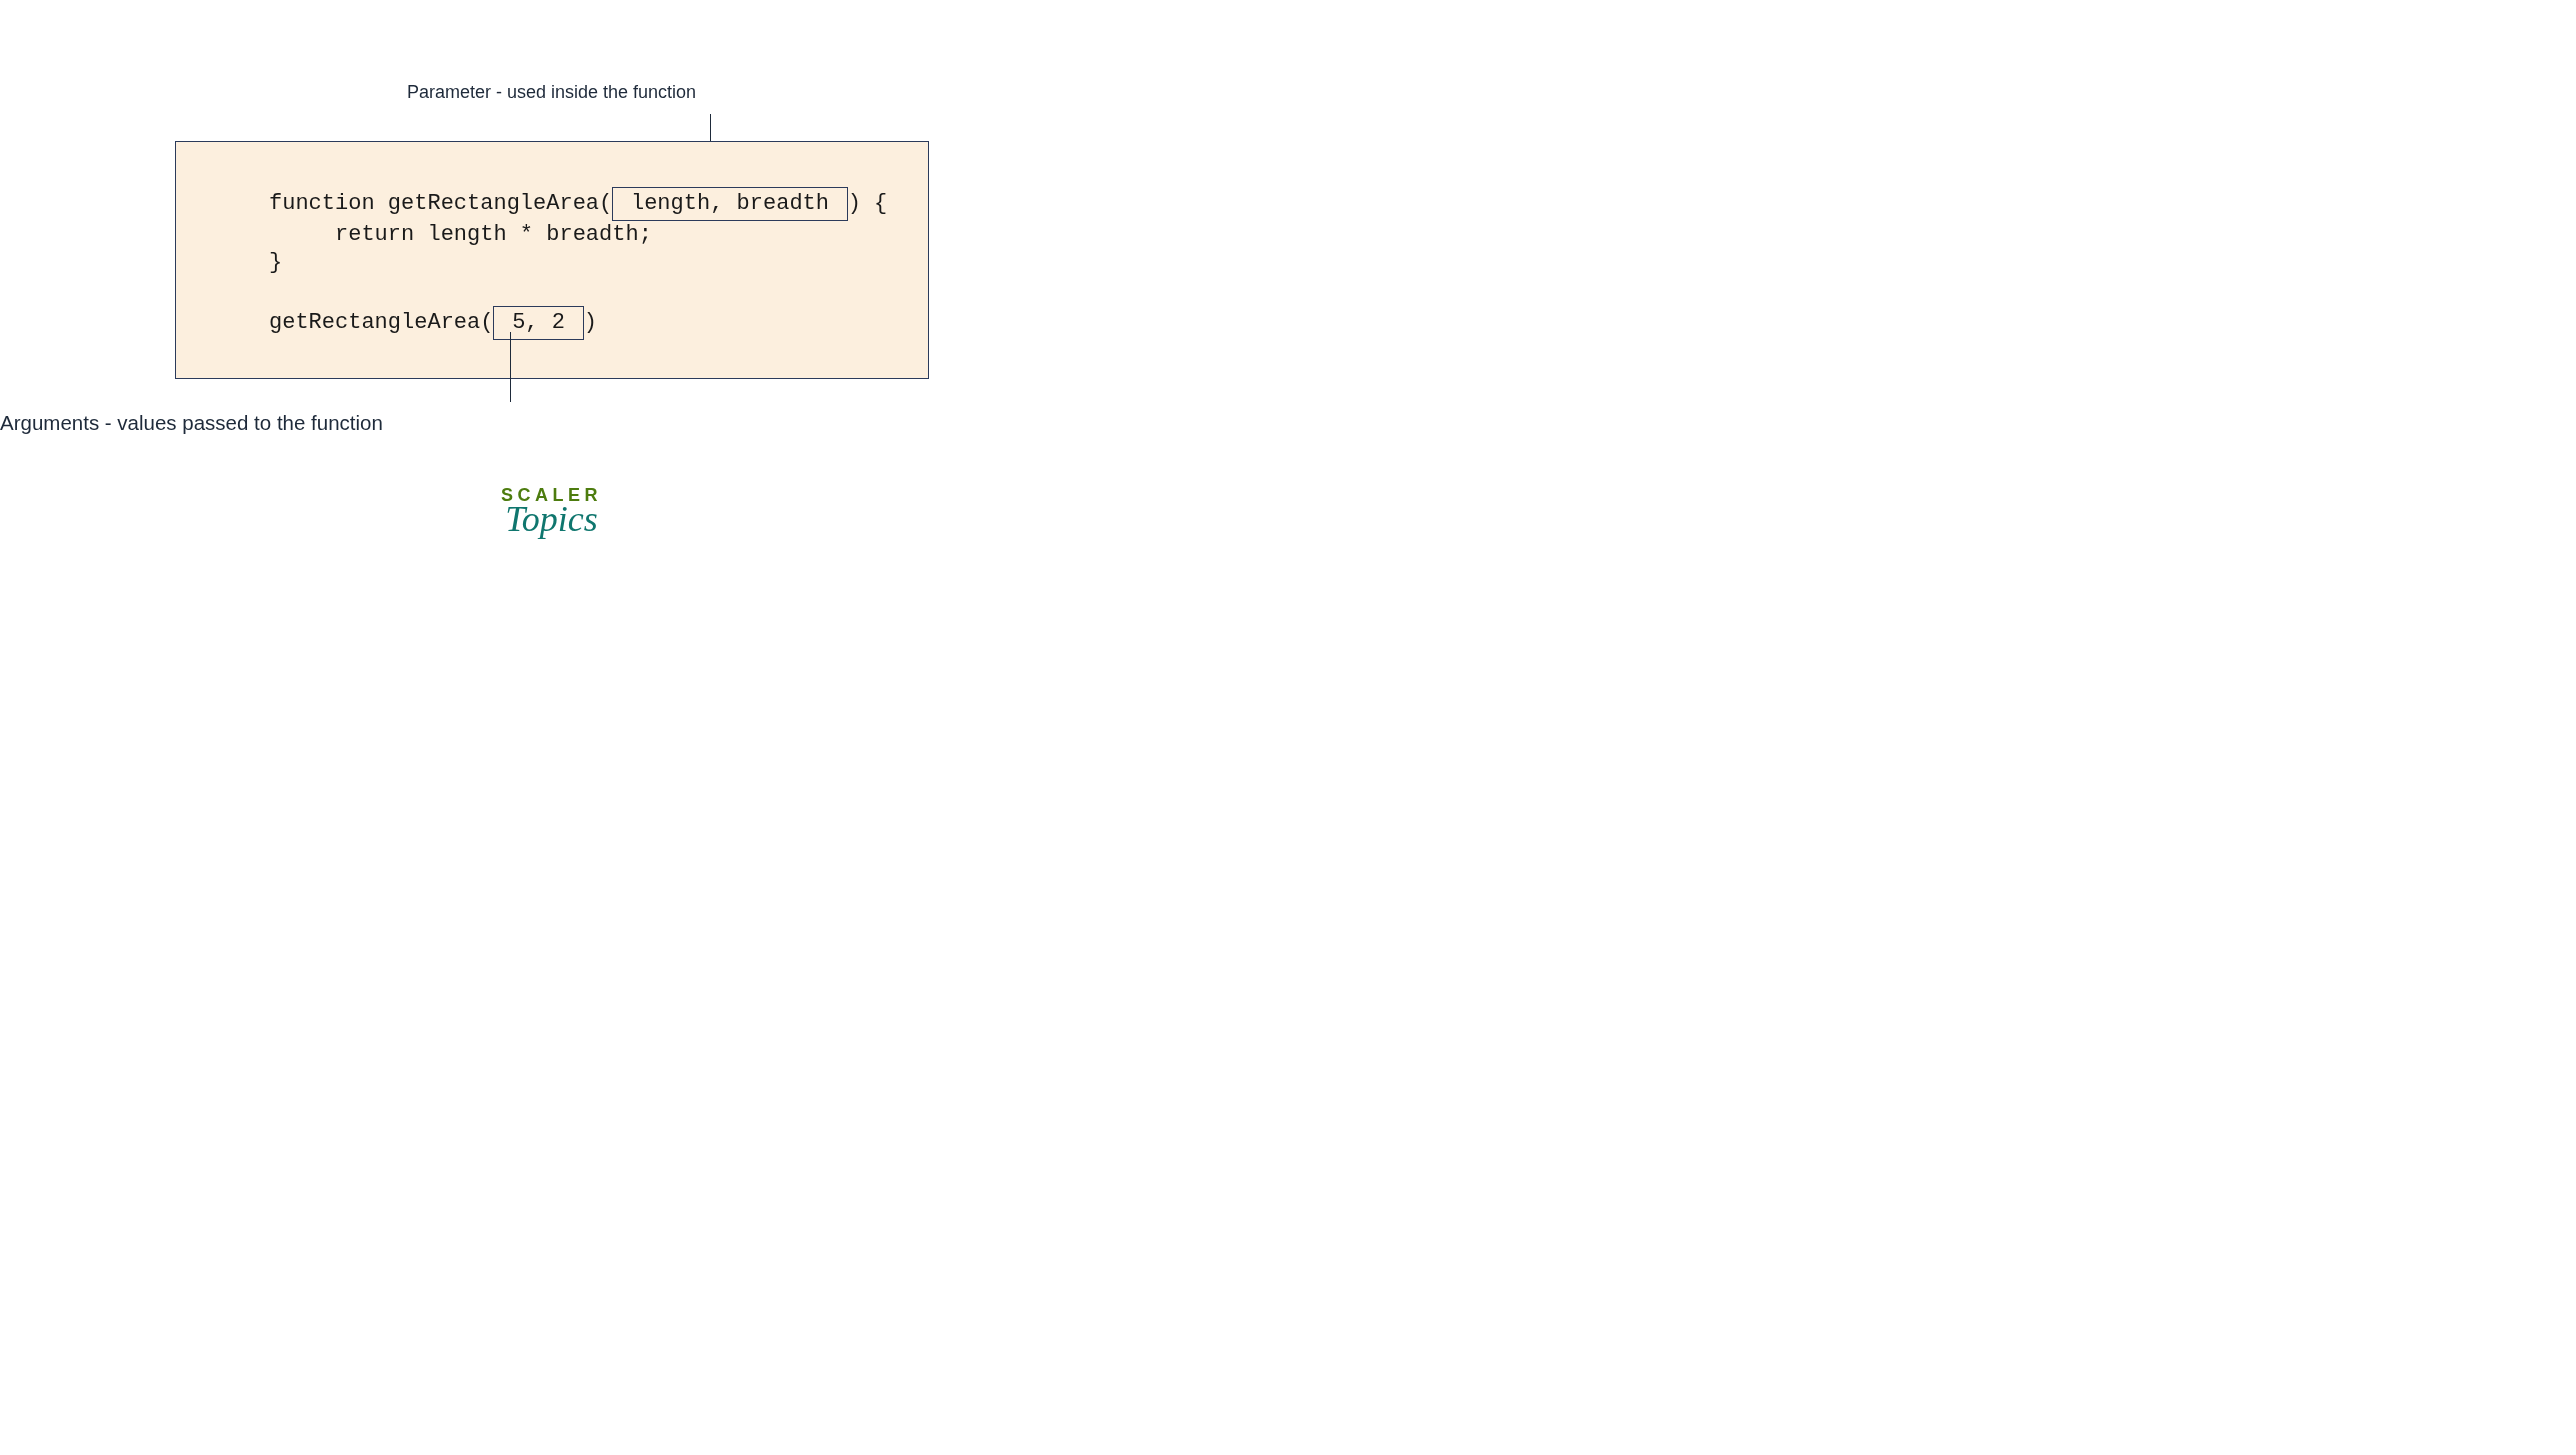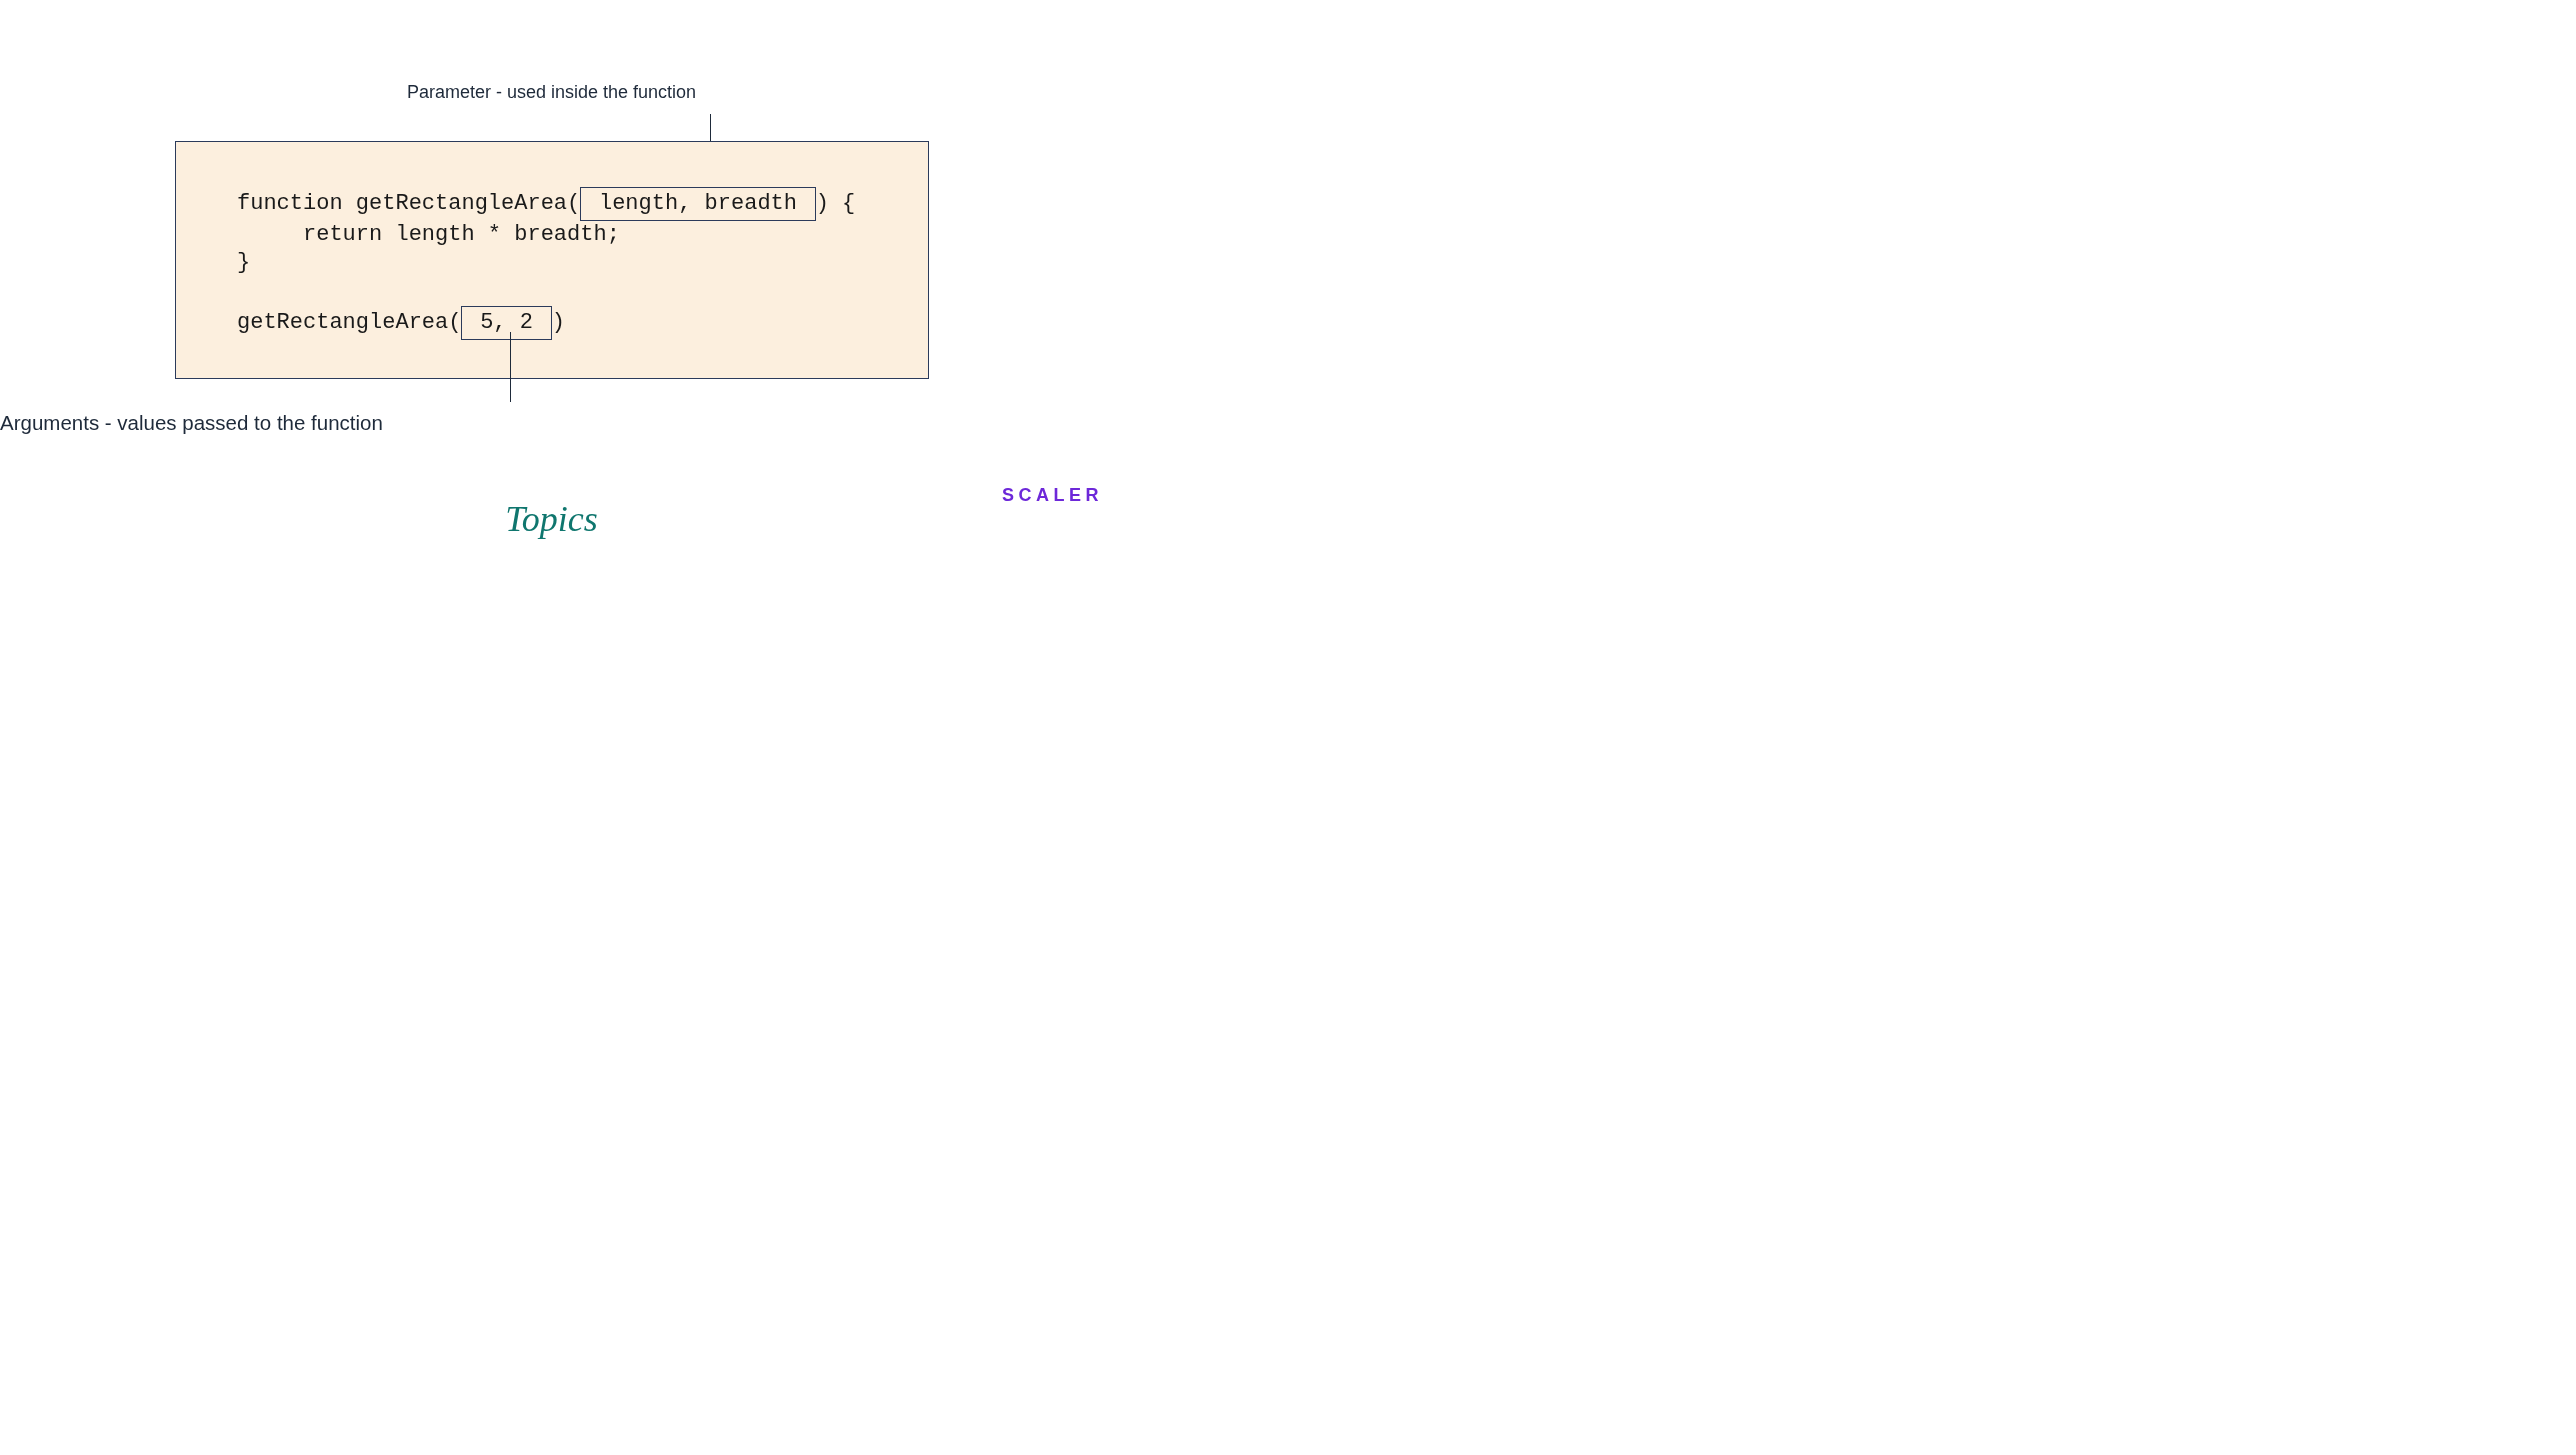--- a/index.html
+++ b/index.html
@@ -29,21 +29,21 @@
       background: #1e2a3a;
     }
     .code-box {
       position: absolute;
       top: 141px;
       left: 175px;
       width: 754px;
       height: 238px;
       border: 0.8px solid #2b3a5a;
       background: #fcefde;
-      padding: 45px 61px;
+      padding: 45px 93px;
     }
     .code-content {
       font-family: 'Courier New', Courier, monospace;
       font-size: 22px;
       color: #1a1a1a;
       line-height: 1.3;
       white-space: pre;
     }
     .boxed {
       border: 0.8px solid #2b3a5a;
@@ -72,22 +72,21 @@
       position: absolute;
       top: 485px;
       left: 0;
       width: 100%;
       text-align: center;
     }
     .logo-scaler {
       font-size: 18px;
       font-weight: 700;
       letter-spacing: 4.5px;
-      color: #6d28d9;
-      text-align: right;
+      color: #4d7c0f;
     }
     .logo-topics {
       font-family: 'Brush Script MT', cursive;
       font-size: 36px;
       color: #0f766e;
       font-style: italic;
       line-height: 0.9;
       display: block;
       margin-top: -3px;
     }

